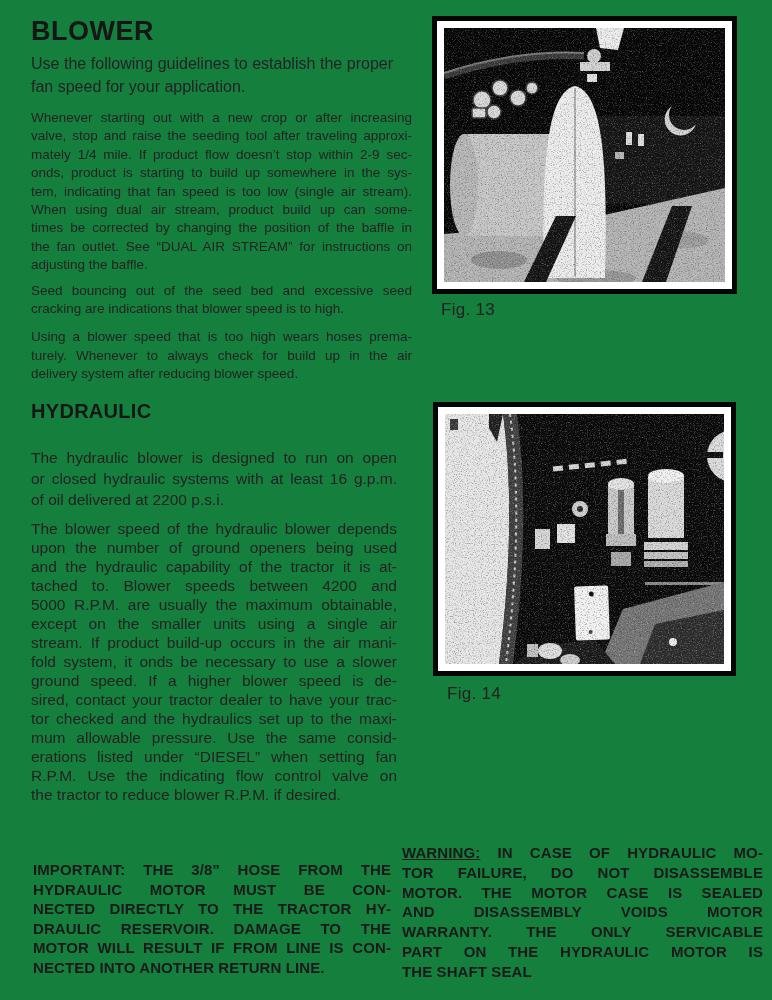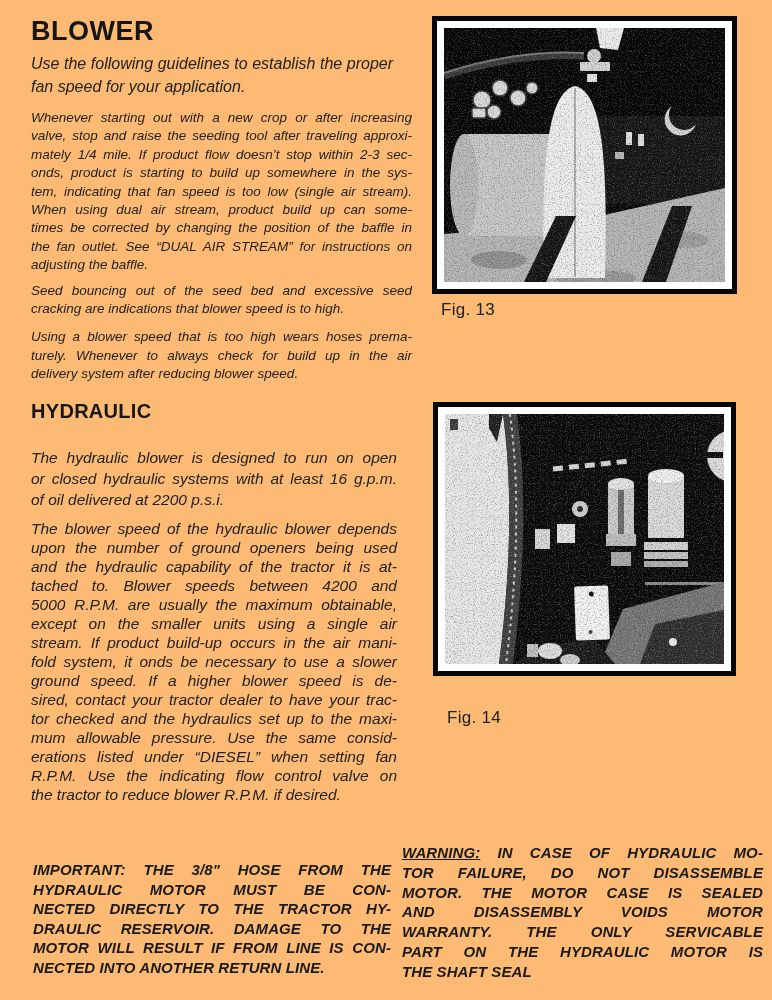--- a/index.html
+++ b/index.html
@@ -3,21 +3,21 @@
 <meta charset="utf-8">
 <style>
   html,body { margin:0; padding:0; }
   body {
     width:772px; height:1000px;
     background:#f4f4f2;
     font-family:"Liberation Sans","DejaVu Sans",sans-serif;
   }
   .page {
     position:relative; width:772px; height:1000px;
-    background:#fdba74; color:#1b1b1b; overflow:hidden;
+    background:#15803d; color:#1b1b1b; overflow:hidden;
   }
 
   
   .left-col { position:absolute; left:31px; top:18px; width:382px; }
 
   h1.doc-title {
     margin:0; font-size:27px; line-height:27px; font-weight:bold;
     letter-spacing:.5px; color:#161616;
   }
   h2.doc-subtitle {
@@ -28,21 +28,21 @@
   .para { color:#222; }
   .para.intro { margin-top:7px;  width:362px; font-size:16px;   line-height:23px; }
   .para.small { width:381px; font-size:13.5px; line-height:18.4px; }
   .p1 { margin-top:11px; }
   .p2 { margin-top:7px; }
   .p3 { margin-top:10px; }
   .para.body  { width:366px; font-size:15.5px; line-height:21px; }
   .hp1 { margin-top:25px; }
   .hp2 { margin-top:9px; line-height:19px !important; }
 
-  .jline { text-align:justify; text-align-last:justify;font-style:italic; }
+  .jline { text-align:justify; text-align-last:justify; }
   [data-bind-lines] > .jline:last-child { text-align-last:left; }
   .force-just { text-align-last:justify !important; }
 
   .notice {
     position:absolute; font-weight:bold; color:#1a1a1a;
     font-size:15px; letter-spacing:.1px;
   }
   .notice.important { left:33px;  top:860px; width:358px; line-height:19.6px; }
   .notice.warning   { left:402px; top:843px; width:361px; line-height:19.8px; }
   .ul { text-decoration:underline; }
@@ -52,37 +52,37 @@
     position:absolute; background:#ffffff;
     border:5px solid #050505; padding:7px; box-sizing:content-box;
   }
   .fig .photo { display:block; font-size:0; line-height:0; }
   #fig13 { left:432px; top:16px; }
   #fig14 { left:433px; top:402px; }
   .fig-caption {
     position:absolute; font-size:17px; color:#222; letter-spacing:.3px;
   }
   #cap13 { left:441px; top:300px; }
-  #cap14 { left:447px; top:708px;text-align:right; }
+  #cap14 { left:447px; top:684px;text-align:right; }
 </style>
 </head>
 <body>
 
 <div class="page">
 
   <div class="left-col">
     <h1 class="doc-title" data-bind="blower.title">BLOWER</h1>
     <div class="para intro" data-bind-lines="blower.intro_lines">
         <div class="jline">Use the following guidelines to establish the proper</div>
         <div class="jline">fan speed for your application.</div>
       </div>
     <div class="para small p1" data-bind-lines="blower.para1_lines">
         <div class="jline">Whenever starting out with a new crop or after increasing</div>
         <div class="jline">valve, stop and raise the seeding tool after traveling approxi-</div>
-        <div class="jline">mately 1/4 mile.  If product flow doesn’t stop within 2-3 sec-</div>
+        <div class="jline">mately 1/4 mile.  If product flow doesn’t stop within 2-9 sec-</div>
         <div class="jline">onds, product is starting to build up somewhere in the sys-</div>
         <div class="jline">tem, indicating that fan speed is too low (single air stream).</div>
         <div class="jline">When using dual air stream, product build up can some-</div>
         <div class="jline">times be corrected by changing the position of the baffle in</div>
         <div class="jline">the fan outlet.  See “DUAL AIR STREAM” for instructions on</div>
         <div class="jline">adjusting the baffle.</div>
       </div>
     <div class="para small p2" data-bind-lines="blower.para2_lines">
         <div class="jline">Seed bouncing out of the seed bed and excessive seed</div>
         <div class="jline">cracking are indications that blower speed is to high.</div>

